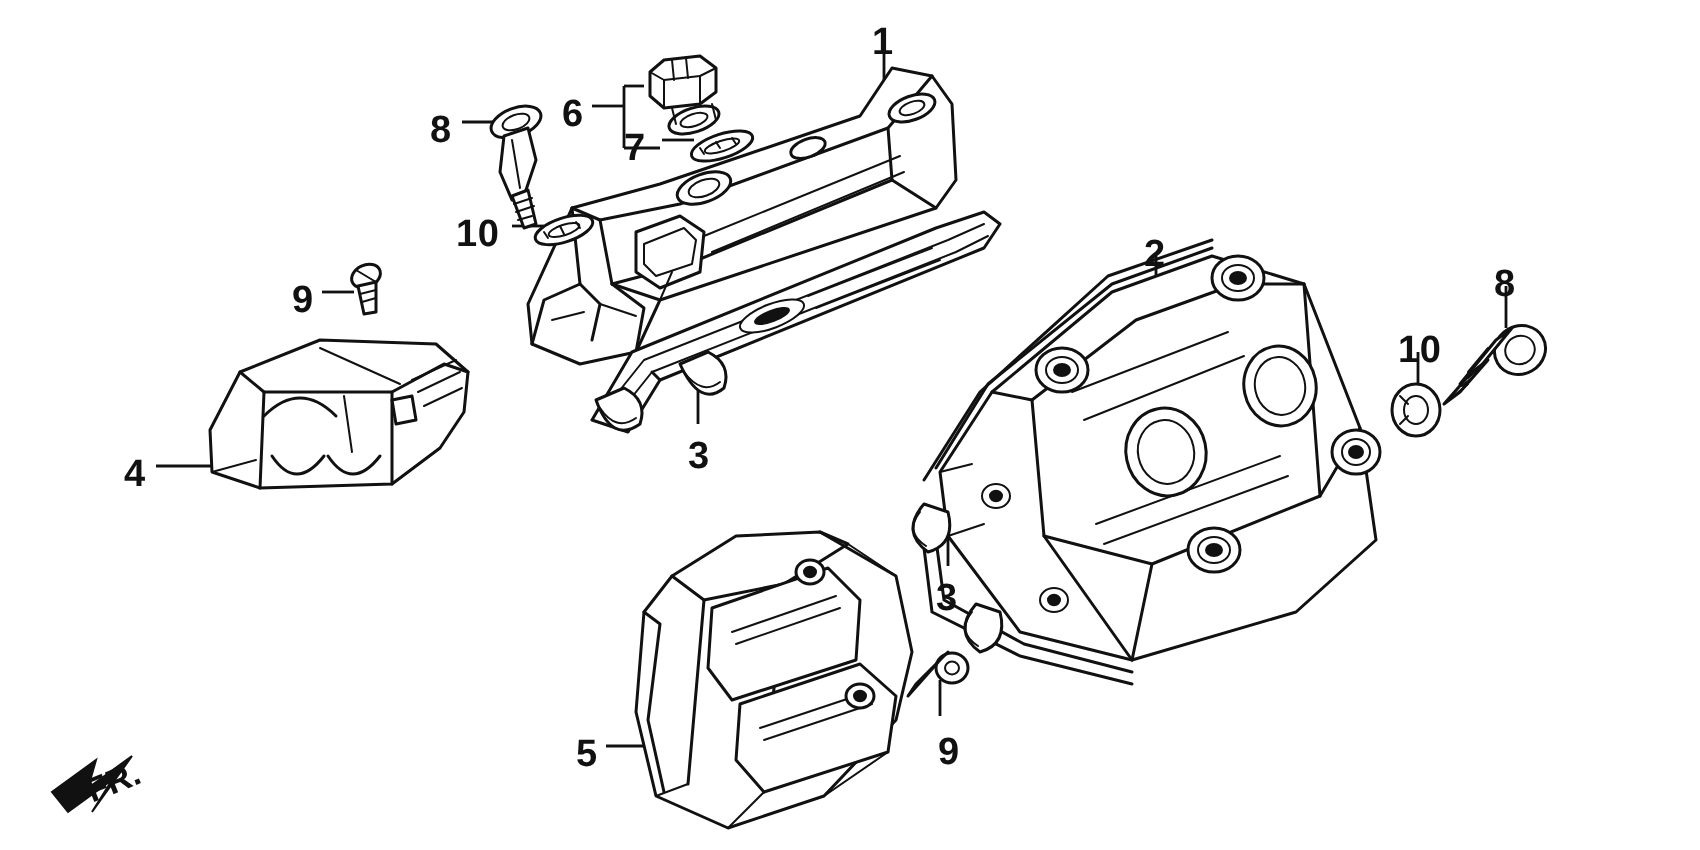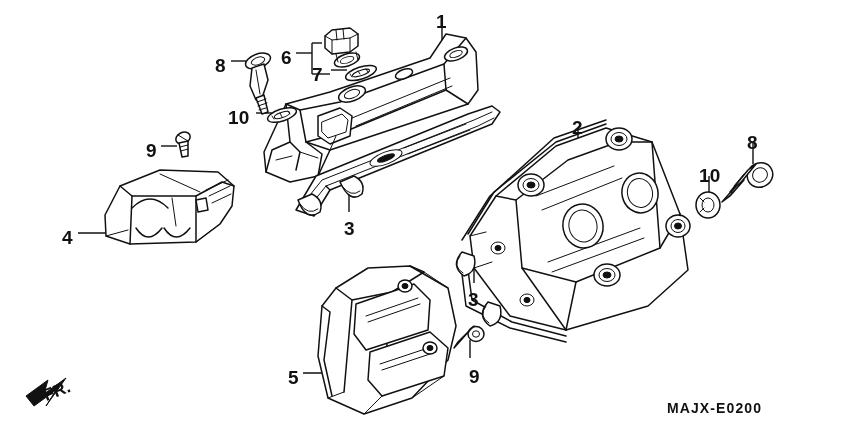--- a/index.html
+++ b/index.html
@@ -291,15 +291,14 @@
   <div class="callout" style="left:312px;top:65px;">7</div>
   <div class="callout" style="left:215px;top:56px;">8</div>
   <div class="callout" style="left:747px;top:133px;">8</div>
   <div class="callout" style="left:146px;top:141px;">9</div>
   <div class="callout" style="left:469px;top:367px;">9</div>
   <div class="callout" style="left:228px;top:108px;">10</div>
   <div class="callout" style="left:699px;top:166px;">10</div>
 
   <div class="frlabel" style="left:48px;top:386px;">FR.</div>
 
-  <div class="code" style="left:667px;top:400px;">MAJX-E0200</div>
 
 </div>
 
 </body></html>

